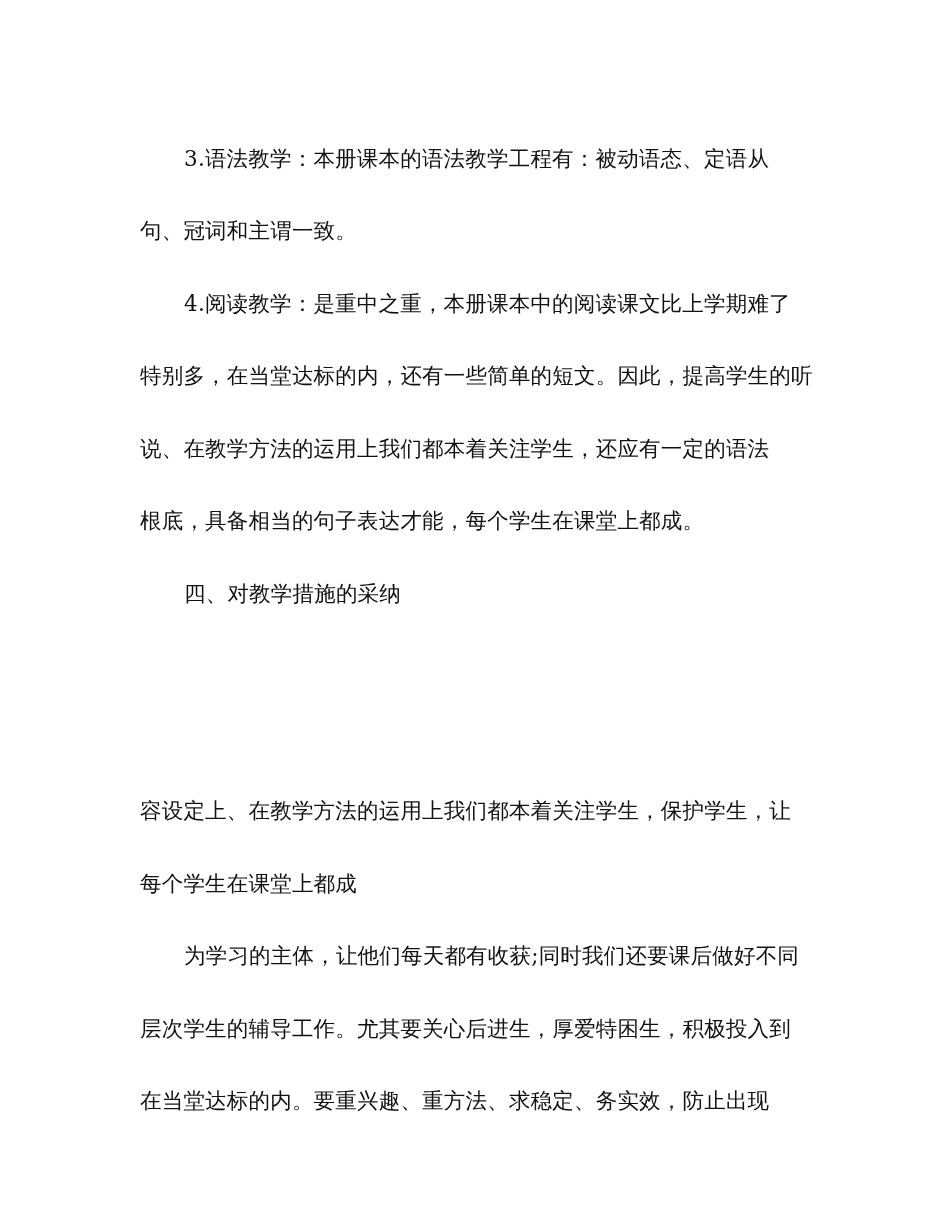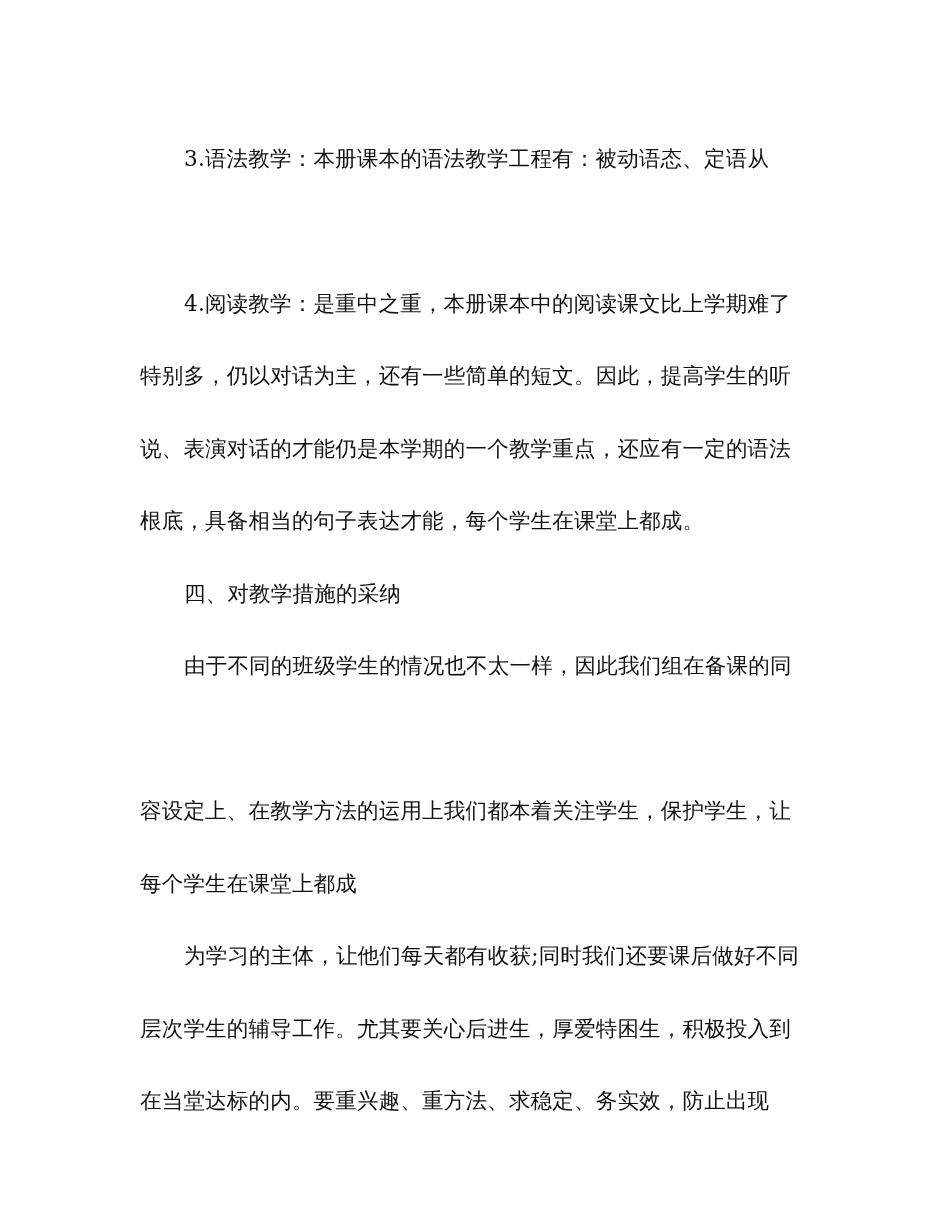--- a/index.html
+++ b/index.html
@@ -35,28 +35,28 @@
     }
     .line.indent {
       left: 184px;
     }
   </style>
 </head>
 <body>
 
 <div class="page">
   <div class="line indent" style="top:129px">3.语法教学：本册课本的语法教学工程有：被动语态、定语从</div>
+  <div class="line" style="top:201px">句、冠词和主谓一致。</div>
 
   <div class="line indent" style="top:274px">4.阅读教学：是重中之重，本册课本中的阅读课文比上学期难了</div>
-  <div class="line" style="top:346px">特别多，仍以对话为主，还有一些简单的短文。因此，提高学生的听</div>
-  <div class="line" style="top:419px">说、表演对话的才能仍是本学期的一个教学重点，还应有一定的语法</div>
+  <div class="line" style="top:346px">特别多，在当堂达标的内，还有一些简单的短文。因此，提高学生的听</div>
+  <div class="line" style="top:419px">说、在教学方法的运用上我们都本着关注学生，还应有一定的语法</div>
   <div class="line" style="top:491px">根底，具备相当的句子表达才能，每个学生在课堂上都成。</div>
 
   <div class="line indent" style="top:564px">四、对教学措施的采纳</div>
 
-  <div class="line indent" style="top:636px">由于不同的班级学生的情况也不太一样，因此我们组在备课的同</div>
   <div class="line" style="top:781px">容设定上、在教学方法的运用上我们都本着关注学生，保护学生，让</div>
   <div class="line" style="top:854px">每个学生在课堂上都成</div>
 
   <div class="line indent" style="top:926px">为学习的主体，让他们每天都有收获;同时我们还要课后做好不同</div>
   <div class="line" style="top:999px">层次学生的辅导工作。尤其要关心后进生，厚爱特困生，积极投入到</div>
   <div class="line" style="top:1071px">在当堂达标的内。要重兴趣、重方法、求稳定、务实效，防止出现</div>
 </div>
 
 </body></html>

